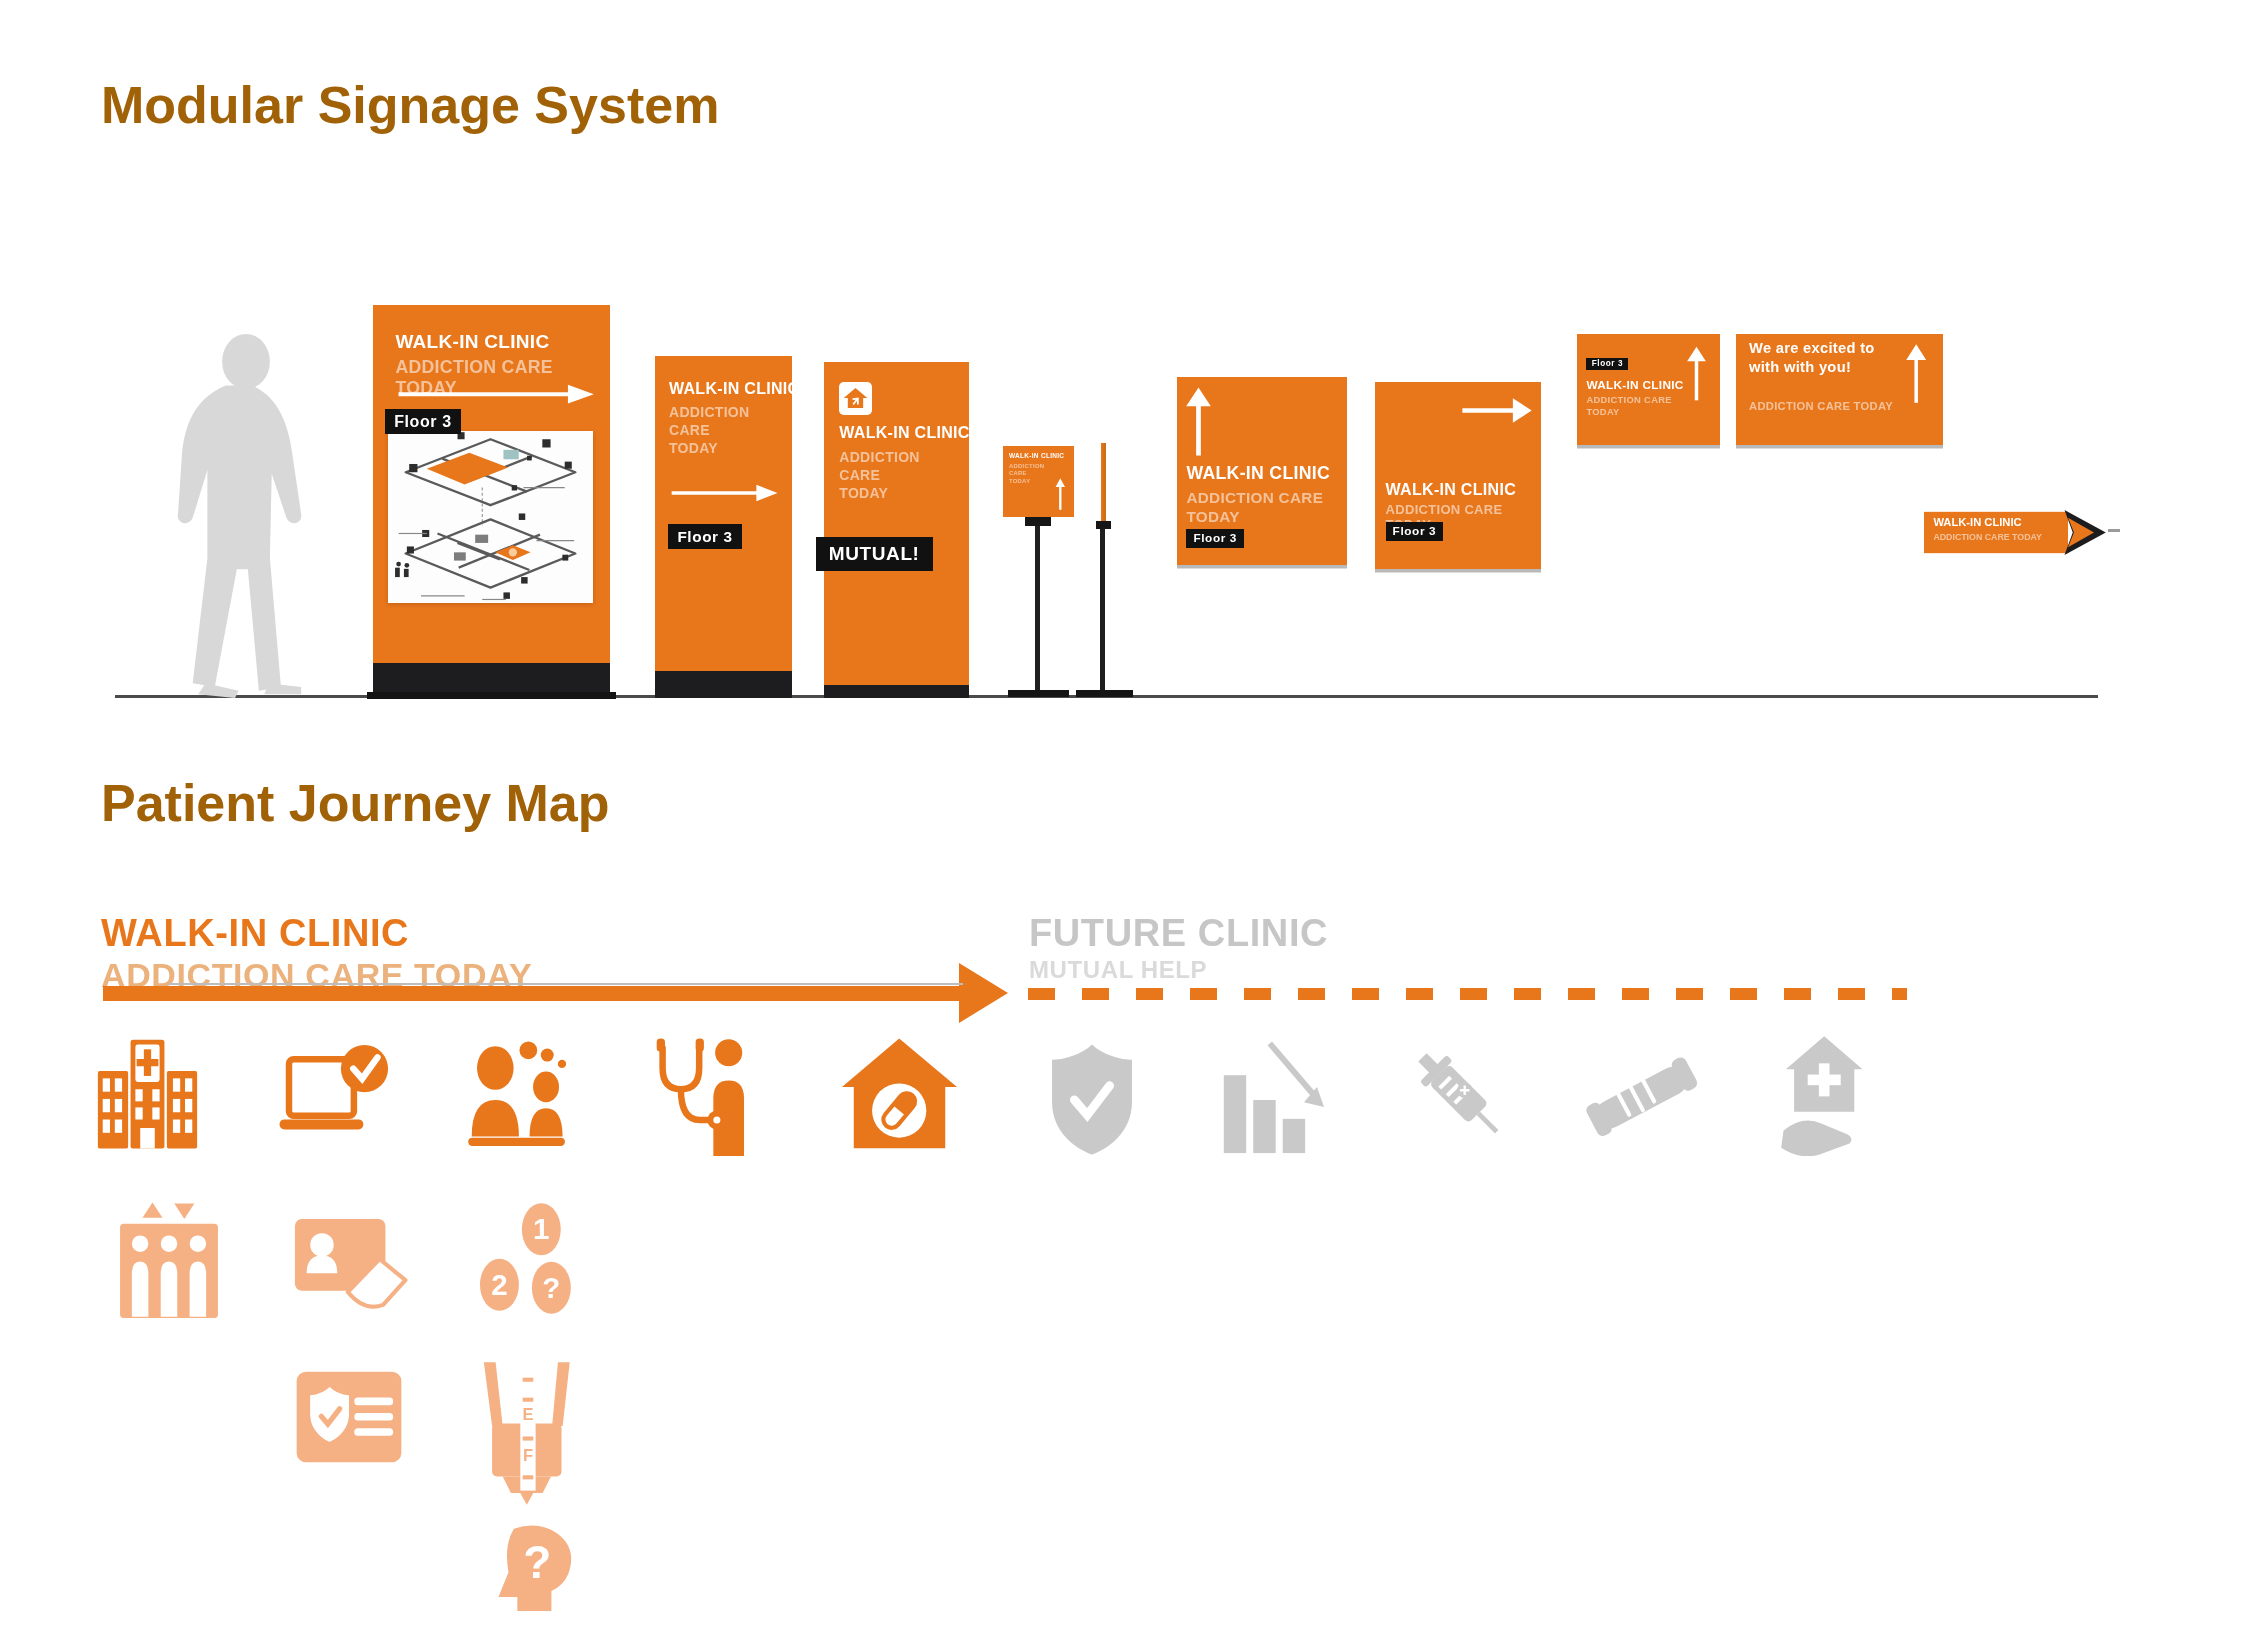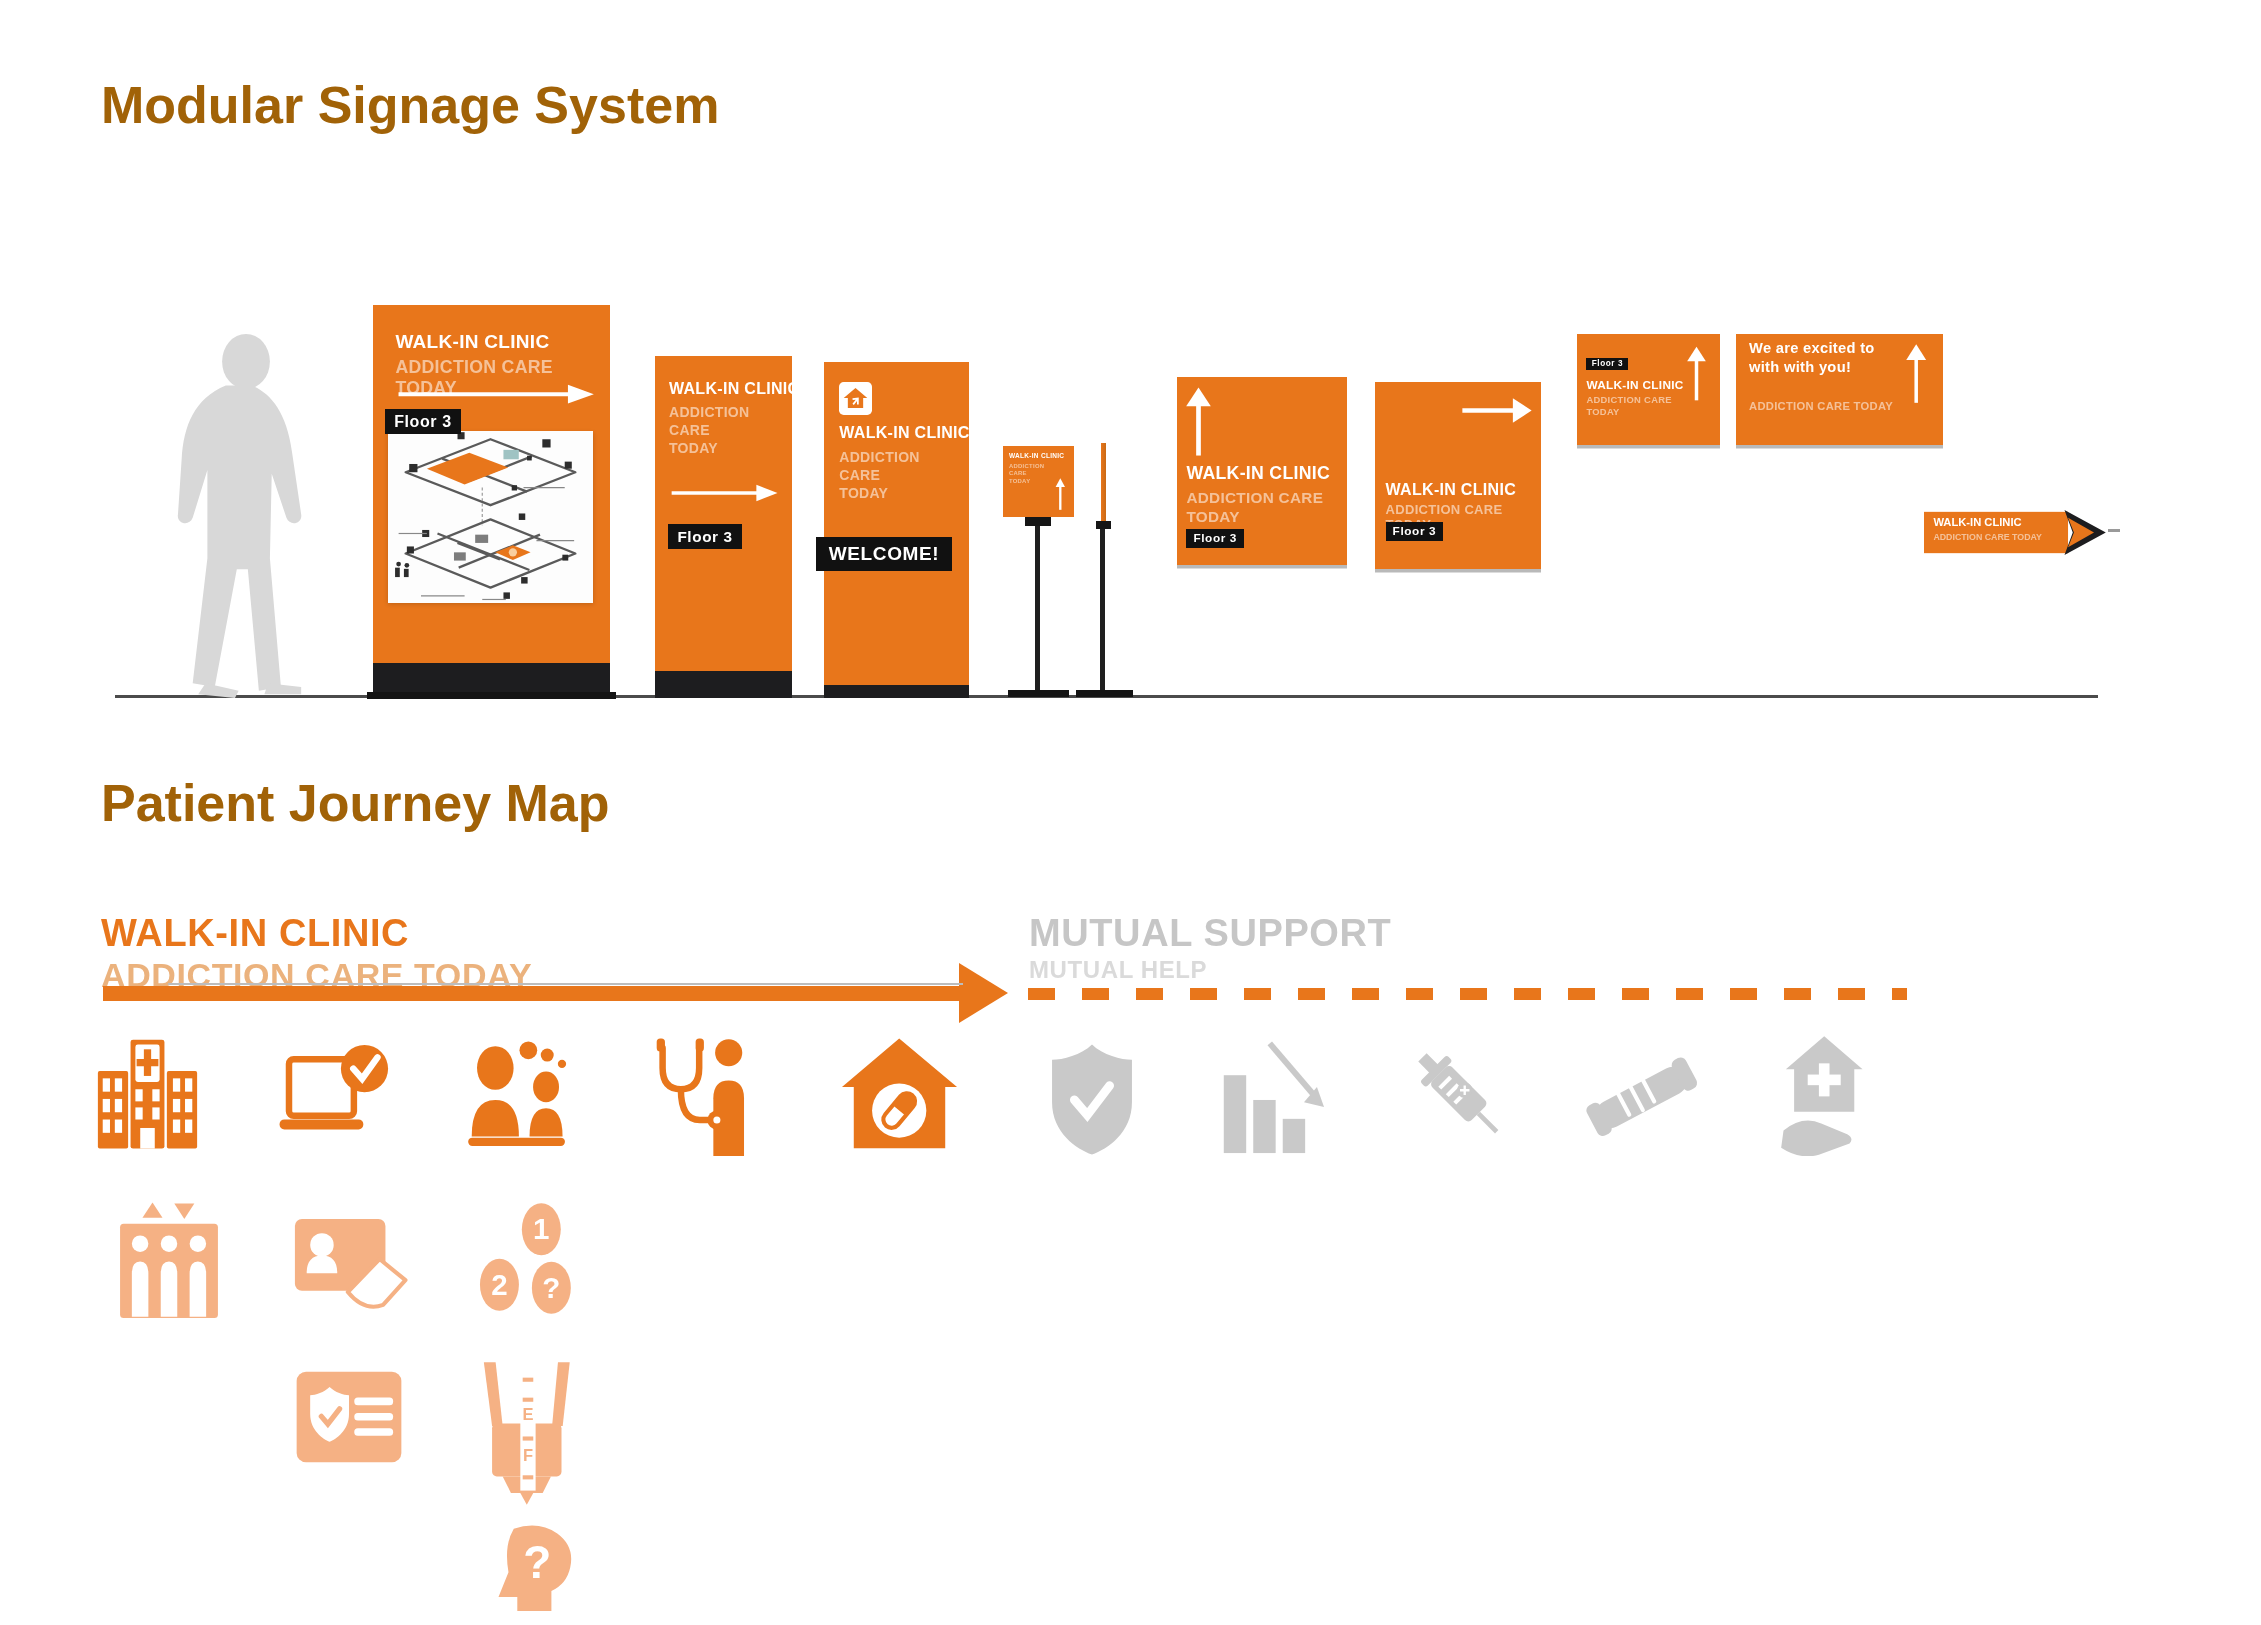--- a/index.html
+++ b/index.html
@@ -199,21 +199,21 @@
       <rect x="0" y="0" width="56" height="56" rx="8" fill="#fff"></rect>
       <path d="M28 10 L48 27 h-7 v17 H15 V27 H8 Z" fill="var(--orange)"></path>
       <path d="M24 38 l8 -10 m0 10 l0 -10 -9 1" stroke="#fff" stroke-width="3" fill="none"></path>
     </svg>
     <div class="title">WALK-IN CLINIC</div>
     <div class="sub">
       <div>ADDICTION</div>
       <div>CARE</div>
       <div>TODAY</div>
     </div>
-    <div class="badge">WELCOME!</div>
+    <div class="badge">MUTUAL!</div>
     <div class="base"></div>
   </div>
 
   <div class="sign" id="standA-panel">
     <div class="title">WALK-IN CLINIC</div>
     <div class="sub">
       <div>ADDICTION</div>
       <div>CARE</div>
       <div>TODAY</div>
     </div>
@@ -284,21 +284,21 @@
     </svg>
     <div class="title">WALK-IN CLINIC</div>
     <div class="sub">ADDICTION CARE TODAY</div>
   </div>
   <div id="blade-tail"></div>
 
   <h1 class="sec" style="left:101px;top:773px;">Patient Journey Map</h1>
 
   <div id="j-cur-title">WALK-IN CLINIC</div>
   <div id="j-cur-sub">ADDICTION CARE TODAY</div>
-  <div id="j-fut-title">MUTUAL SUPPORT</div>
+  <div id="j-fut-title">FUTURE CLINIC</div>
   <div id="j-fut-sub">MUTUAL HELP</div>
 
   <div id="j-grayline"></div>
   <div id="j-solid"></div>
   <div id="j-head"></div>
   <div id="j-dash"></div>
 
   <svg class="jicon ic-orange" style="left:93px;top:1036px;" width="109" height="118" viewBox="0 0 180 195">
     <g fill="currentColor">
       <rect x="62" y="6" width="56" height="180" rx="4"></rect>

